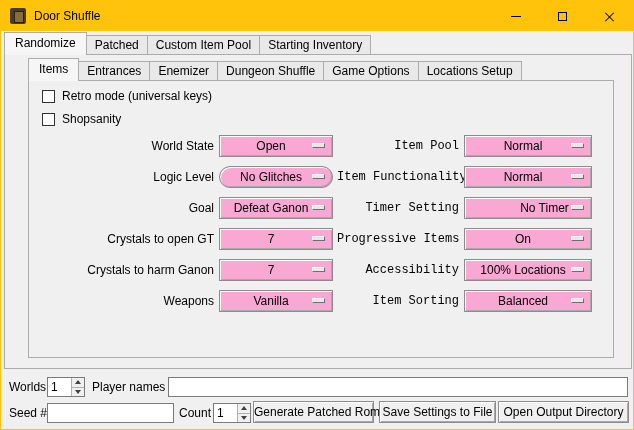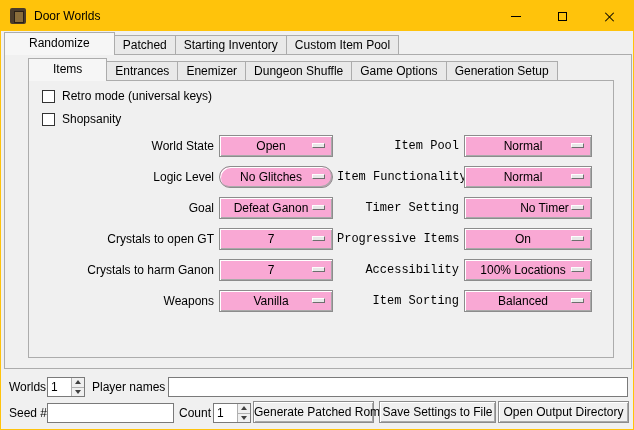--- a/index.html
+++ b/index.html
@@ -37,21 +37,21 @@
   
   .tabrow { position:absolute; display:flex; align-items:flex-end; z-index:3; }
   .tabrow-main { left:3px; top:31px; height:22px; }
   .tabrow-sub  { left:27px; top:57px; height:22px; }
   .tab {
     height:19px; line-height:18px; padding:0 8px; font-size:12px; color:#000;
     background:#E9E9E9; border:1px solid #ACACAC; border-bottom:none; margin-right:-1px;
   }
   .tab.selected {
     height:23px; line-height:21px; background:#F6F6F6; margin-bottom:-1px;
-    position:relative; z-index:4; padding:0 24px;
+    position:relative; z-index:4; padding:0 10px;
   }
   .pane1 {
     position:absolute; left:3px; top:53px; width:628px; height:315px;
     border:1px solid #ACACAC; background:#F0F0F0;
   }
   .pane2 {
     position:absolute; left:27px; top:79px; width:586px; height:278px;
     border:1px solid #ACACAC; background:#F0F0F0; z-index:2;
   }
 
@@ -107,40 +107,40 @@
     white-space:nowrap;
   }
 </style>
 </head>
 <body>
 
 <div class="window">
 
   <div class="titlebar">
     <div class="app-icon"></div>
-    <div class="title-text">Door Worlds</div>
+    <div class="title-text">Door Shuffle</div>
     <div class="caption-btns">
       <div class="cap-btn">
           <span class="glyph-min"></span>
         </div>
       <div class="cap-btn">
           <span class="glyph-max"></span>
         </div>
       <div class="cap-btn">
           <span class="glyph-close"></span>
         </div>
     </div>
   </div>
 
   <div class="pane1"></div>
   <div class="tabrow tabrow-main">
     <div class="tab selected">Randomize</div>
     <div class="tab">Patched</div>
+    <div class="tab">Custom Item Pool</div>
     <div class="tab">Starting Inventory</div>
-    <div class="tab">Custom Item Pool</div>
   </div>
 
   <div class="pane2">
 
     <div class="check-row" style="top:7px;">
       <span class="checkbox"></span>
       <span class="check-label">Retro mode (universal keys)</span>
     </div>
     <div class="check-row" style="top:30px;">
       <span class="checkbox"></span>
@@ -219,21 +219,21 @@
       <span class="opt-ind"></span>
     </div>
   </div>
 
   <div class="tabrow tabrow-sub">
     <div class="tab selected">Items</div>
     <div class="tab">Entrances</div>
     <div class="tab">Enemizer</div>
     <div class="tab">Dungeon Shuffle</div>
     <div class="tab">Game Options</div>
-    <div class="tab">Generation Setup</div>
+    <div class="tab">Locations Setup</div>
   </div>
 
   <div class="b-label" style="left:8px; top:376px;">Worlds</div>
   <div class="spinbox" style="left:46px; top:376px;">
     <span class="spin-value">1</span>
     <span class="spin-arrows">
       <span class="spin-up">
           <i class="tri-up"></i>
         </span>
       <span class="spin-down">

